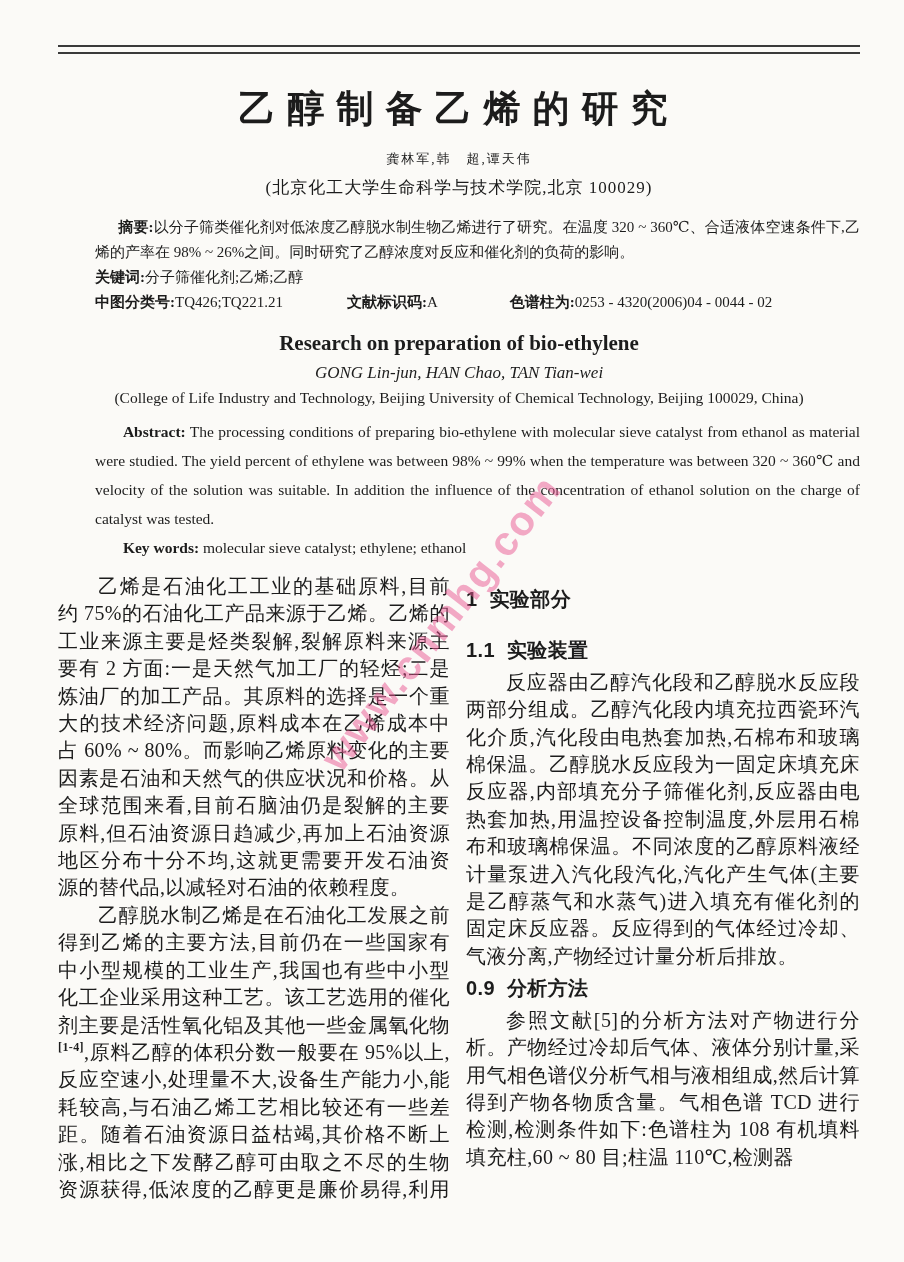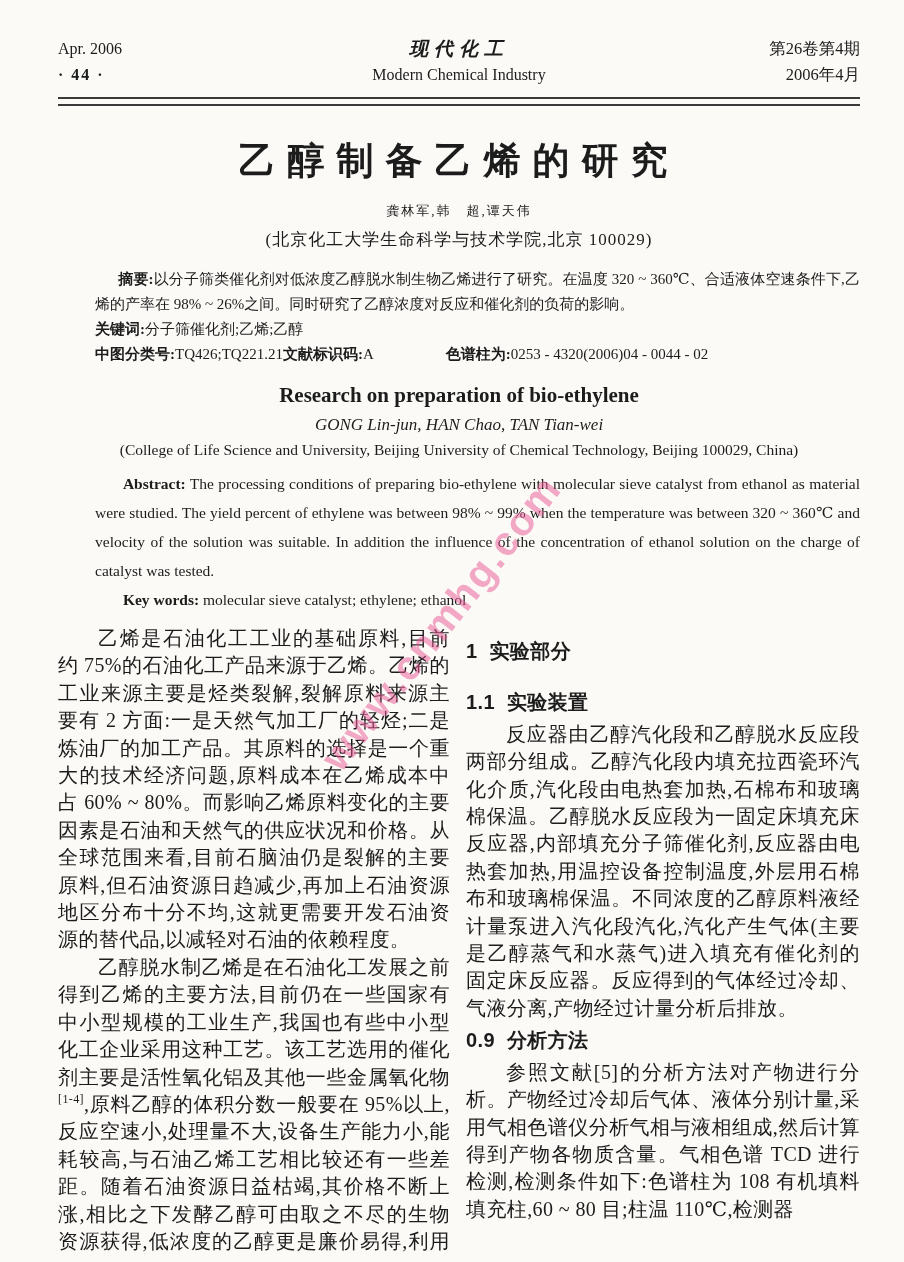--- a/index.html
+++ b/index.html
@@ -32,41 +32,41 @@
     font-size:37px;font-weight:bold;letter-spacing:12px;
   }
   .authors-cn{margin-top:16px;text-align:center;font-size:13px;letter-spacing:2px;}
   .affil-cn{margin-top:8px;text-align:center;font-size:17px;letter-spacing:1px;}
   
   .abstract-block{margin:16px 0 0 37px;font-size:15px;line-height:25px;}
   .abstract-block p{margin:0;}
   .abs-cn{text-indent:1.55em;text-align:justify;}
   .kw-cn{margin-top:1px;}
   .class-line{margin-top:2px;display:flex;}
-  .class-line .seg2{}
+  .class-line .seg2{margin-left:64px;}
   .class-line .seg3{margin-left:72px;}
   b{font-weight:bold;}
   
   .en-title{margin-top:16px;text-align:center;font-size:21px;font-weight:bold;}
   .en-authors{margin-top:7px;text-align:center;font-size:17px;font-style:italic;}
   .en-affil{margin-top:6px;text-align:center;font-size:15.5px;}
   .en-abstract{margin:10px 0 0 37px;font-size:15.5px;line-height:29px;}
   .en-abstract p{margin:0;text-align:justify;}
   .en-abstract .first{text-indent:1.8em;}
   .en-kw{text-indent:1.8em;}
   
   .columns{margin-top:11px;display:flex;height:632px;overflow:hidden;}
   .col{font-size:20px;line-height:27.4px;text-align:justify;letter-spacing:0.4px;}
   .col-left{width:392px;}
   .col-gap{width:16px;flex:none;}
   .col-right{width:394px;}
   .col p{margin:0;}
   .col p.indent{text-indent:2em;}
   .col p.noindent{text-indent:0;}
-  sup{font-size:12px;vertical-align:super;line-height:0;}
+  sup{font-size:12px;vertical-align:super;line-height:0;font-weight:bold;}
   .sec-h1{
     margin:13px 0 24px 0;font-size:20px;font-weight:bold;
     white-space:pre-wrap;font-family:"Liberation Sans","DejaVu Sans",sans-serif;
   }
   .sec-h2{
     margin:5px 0 4px 0;font-size:20px;font-weight:bold;
     white-space:pre-wrap;font-family:"Liberation Sans","DejaVu Sans",sans-serif;
   }
   
   .watermark{
@@ -78,53 +78,39 @@
     pointer-events:none;white-space:nowrap;z-index:5;
   }
 </style>
 </head>
 <body>
 
 <div class="page">
 
   <div class="watermark">www.cnmhg.com</div>
 
-  <div class="header">
-    <div class="h-left">
-      <div>Apr. 2006</div>
-      <div class="pagenum">· 44 ·</div>
-    </div>
-    <div class="h-center">
-      <div class="j-cn">现代化工</div>
-      <div class="j-en">Modern Chemical Industry</div>
-    </div>
-    <div class="h-right">
-      <div>第26卷第4期</div>
-      <div>2006年4月</div>
-    </div>
-  </div>
   <div class="header-rule"></div>
 
   <h1 class="title-cn">乙醇制备乙烯的研究</h1>
   <div class="authors-cn">龚林军,韩　超,谭天伟</div>
   <div class="affil-cn">(北京化工大学生命科学与技术学院,北京 100029)</div>
 
   <div class="abstract-block">
     <p class="abs-cn"><b>摘要:</b><span>以分子筛类催化剂对低浓度乙醇脱水制生物乙烯进行了研究。在温度 320 ~ 360℃、合适液体空速条件下,乙烯的产率在 98% ~ 26%之间。同时研究了乙醇浓度对反应和催化剂的负荷的影响。</span></p>
     <p class="kw-cn"><b>关键词:</b><span>分子筛催化剂;乙烯;乙醇</span></p>
     <p class="class-line">
       <span class="seg1"><b>中图分类号:</b><span>TQ426;TQ221.21</span></span>
       <span class="seg2"><b>文献标识码:</b><span>A</span></span>
       <span class="seg3"><b>色谱柱为:</b><span>0253 - 4320(2006)04 - 0044 - 02</span></span>
     </p>
   </div>
 
   <div class="en-title">Research on preparation of bio-ethylene</div>
   <div class="en-authors">GONG Lin-jun, HAN Chao, TAN Tian-wei</div>
-  <div class="en-affil">(College of Life Science and University, Beijing University of Chemical Technology, Beijing 100029, China)</div>
+  <div class="en-affil">(College of Life Industry and Technology, Beijing University of Chemical Technology, Beijing 100029, China)</div>
 
   <div class="en-abstract">
     <p class="first"><b>Abstract:</b> <span>The processing conditions of preparing bio-ethylene with molecular sieve catalyst from ethanol as material were studied. The yield percent of ethylene was between 98% ~ 99% when the temperature was between 320 ~ 360℃ and velocity of the solution was suitable. In addition the influence of the concentration of ethanol solution on the charge of catalyst was tested.</span></p>
     <p class="en-kw"><b>Key words:</b> <span>molecular sieve catalyst; ethylene; ethanol</span></p>
   </div>
 
   <div class="columns">
     <div class="col col-left">
       <p class="indent">乙烯是石油化工工业的基础原料,目前约 75%的石油化工产品来源于乙烯。乙烯的工业来源主要是烃类裂解,裂解原料来源主要有 2 方面:一是天然气加工厂的轻烃;二是炼油厂的加工产品。其原料的选择是一个重大的技术经济问题,原料成本在乙烯成本中占 60% ~ 80%。而影响乙烯原料变化的主要因素是石油和天然气的供应状况和价格。从全球范围来看,目前石脑油仍是裂解的主要原料,但石油资源日趋减少,再加上石油资源地区分布十分不均,这就更需要开发石油资源的替代品,以减轻对石油的依赖程度。</p>
       <p class="indent"><span>乙醇脱水制乙烯是在石油化工发展之前得到乙烯的主要方法,目前仍在一些国家有中小型规模的工业生产,我国也有些中小型化工企业采用这种工艺。该工艺选用的催化剂主要是活性氧化铝及其他一些金属氧化物</span><sup>[1-4]</sup><span>,原料乙醇的体积分数一般要在 95%以上,反应空速小,处理量不大,设备生产能力小,能耗较高,与石油乙烯工艺相比较还有一些差距。随着石油资源日益枯竭,其价格不断上涨,相比之下发酵乙醇可由取之不尽的生物资源获得,低浓度的乙醇更是廉价易得,利用低浓度乙醇脱水制备生物乙烯具有很大的经济价值和战略意义。寻找适合不同浓度乙醇脱水的催化剂来制备乙烯十分必要。笔者选用普通的分子筛催化剂,经过研究发现</span></p>

